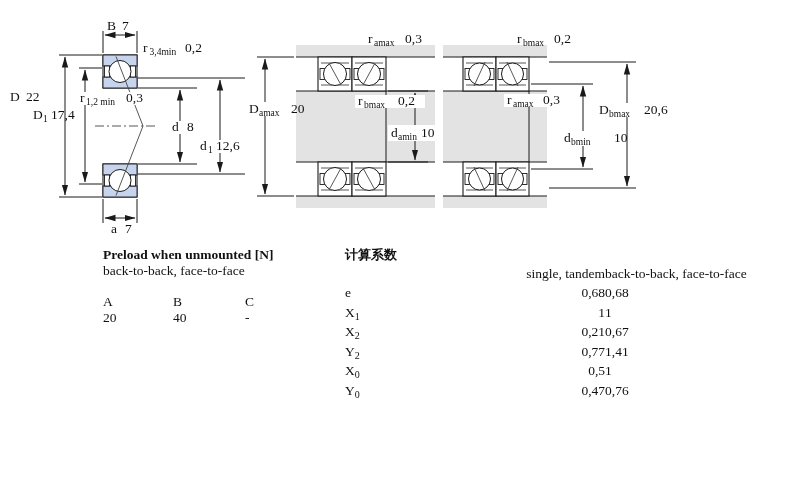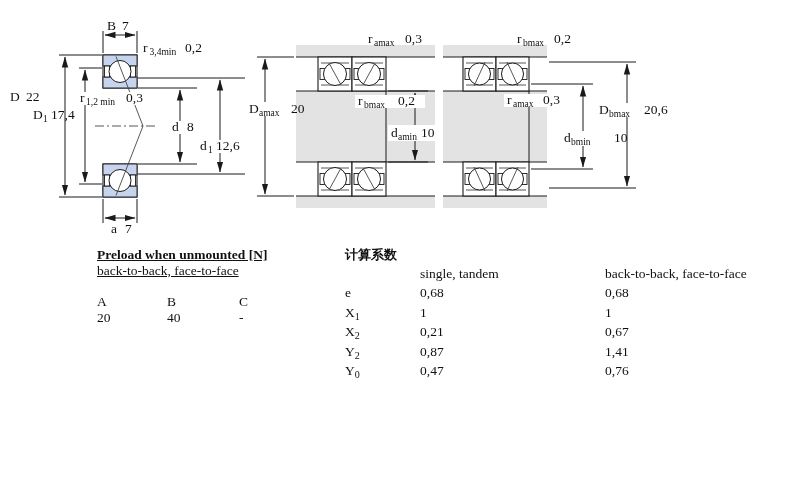--- a/index.html
+++ b/index.html
@@ -15,21 +15,21 @@
   .ring{fill:#c7d4ee;stroke:#1a1a1a;stroke-width:0.9;}
   .cage{fill:#ffffff;stroke:#1a1a1a;stroke-width:0.9;}
   .ball{fill:#ffffff;stroke:#1a1a1a;stroke-width:1;}
   .shaft{fill:#e3e3e3;}
   .wbg{fill:#ffffff;}
   .tbl{position:absolute;font-size:13.5px;}
   .row{line-height:15.5px;white-space:nowrap;}
   .bold{font-weight:bold;}
   .c{display:inline-block;}
   .pc0{width:70px;}.pc1{width:72px;}
-  .fc0{width:75px;}.fc1{width:185px;}
+  .fc0{width:75px;}.fc1{width:185px;text-align:right;}
   .s{font-size:10px;vertical-align:-3px;}
   .gap{height:16px;}
 </style>
 </head>
 <body>
 
 <svg width="800" height="245" viewBox="0 0 800 245">
   <defs>
     <marker id="arw" markerWidth="12" markerHeight="9" refX="10.5" refY="4.5" orient="auto-start-reverse" markerUnits="userSpaceOnUse">
       <path d="M0,1.3 L11,4.5 L0,7.7 Z" fill="#1a1a1a"></path>
@@ -232,21 +232,21 @@
     </g>
     <g>
       <rect class="wbg" x="504" y="94" width="66" height="13"></rect>
       <text class="t" x="507" y="104">r</text>
       <text class="sb" x="513" y="107">amax</text>
       <text class="t" x="543" y="104">0,3</text>
     </g>
   </g>
 </svg>
 
-<div class="tbl" style="left:97px;top:247px;text-decoration:underline;">
+<div class="tbl" style="left:103px;top:247px;">
   <div class="row bold">Preload when unmounted [N]</div>
   <div class="row">back-to-back, face-to-face</div>
   <div class="gap"></div>
   <div class="row">
     <span class="c pc0">A</span><span class="c pc1">B</span><span class="c">C</span>
   </div>
   <div class="row">
     <span class="c pc0">20</span><span class="c pc1">40</span><span class="c">-</span>
   </div>
 </div>
@@ -259,18 +259,21 @@
   <div class="row" style="margin-top:4px;text-decoration:underline;">
     <span class="c fc0"><span>e</span><span class="s"></span></span><span class="c fc1">0,68</span><span class="c">0,68</span>
   </div>
   <div class="row">
     <span class="c fc0"><span>X</span><span class="s">1</span></span><span class="c fc1">1</span><span class="c">1</span>
   </div>
   <div class="row">
     <span class="c fc0"><span>X</span><span class="s">2</span></span><span class="c fc1">0,21</span><span class="c">0,67</span>
   </div>
   <div class="row">
-    <span class="c fc0"><span>Y</span><span class="s">2</span></span><span class="c fc1">0,87</span><span class="c">1,41</span>
+    <span class="c fc0"><span>Y</span><span class="s">2</span></span><span class="c fc1">0,77</span><span class="c">1,41</span>
+  </div>
+  <div class="row">
+    <span class="c fc0"><span>X</span><span class="s">0</span></span><span class="c fc1">0,5</span><span class="c">1</span>
   </div>
   <div class="row">
     <span class="c fc0"><span>Y</span><span class="s">0</span></span><span class="c fc1">0,47</span><span class="c">0,76</span>
   </div>
 </div>
 
 </body></html>

